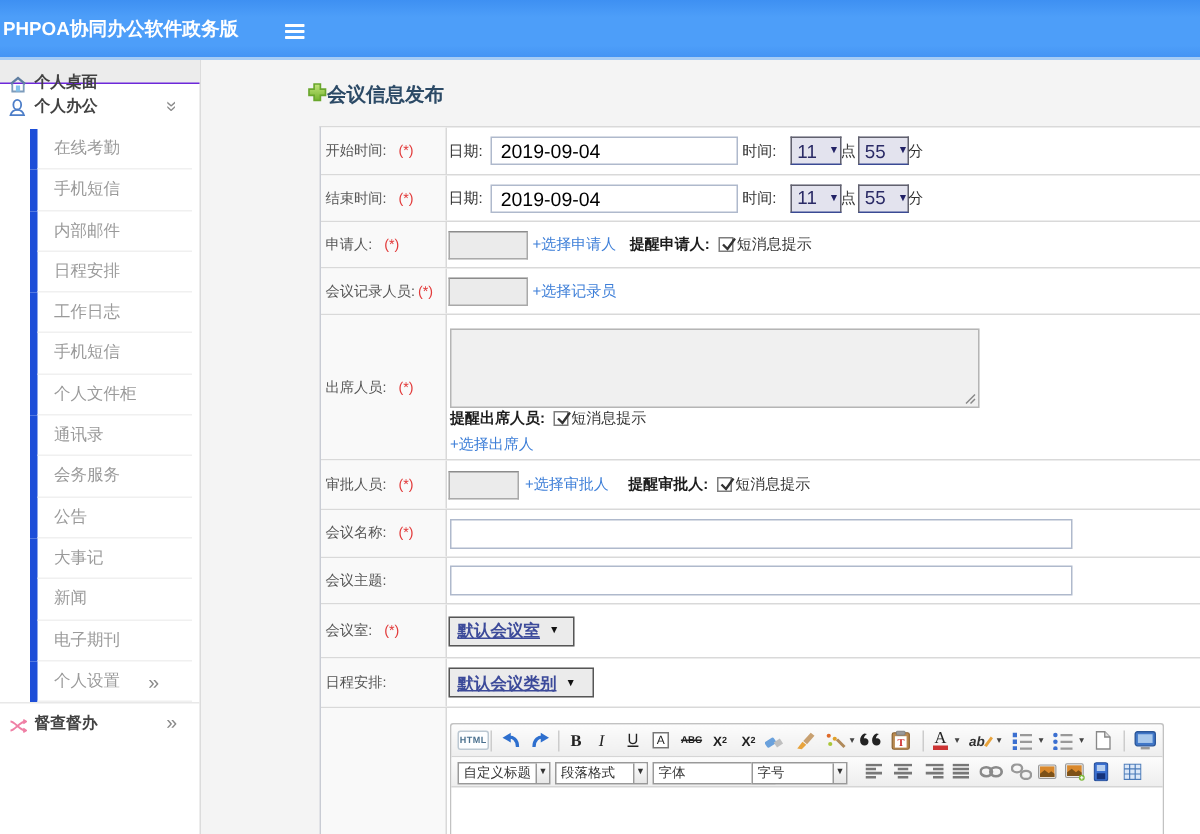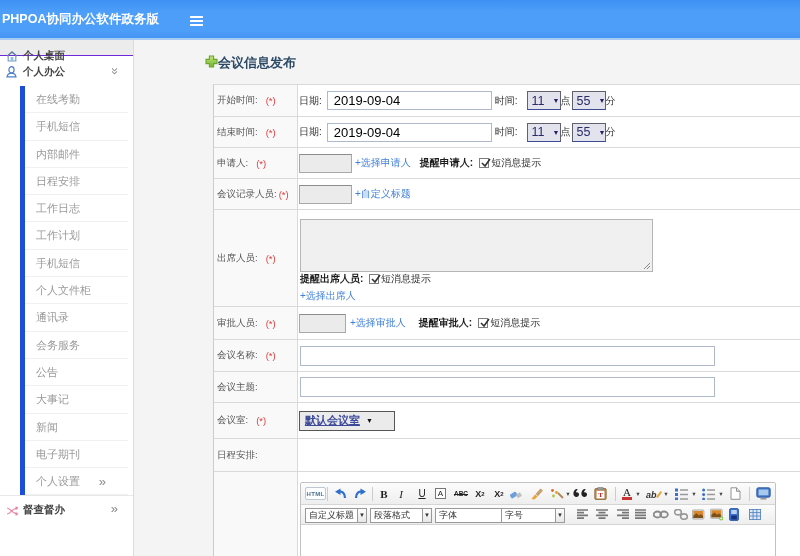--- a/index.html
+++ b/index.html
@@ -83,21 +83,20 @@
       </svg>
     个人办公
     <span class="chev"><span class="chevdown">»</span></span>
   </div>
   <div id="submenu">
     <div class="sub">在线考勤</div>
     <div class="sub">手机短信</div>
     <div class="sub">内部邮件</div>
     <div class="sub">日程安排</div>
     <div class="sub">工作日志</div>
-    <div class="sub">工作计划</div>
     <div class="sub">手机短信</div>
     <div class="sub">个人文件柜</div>
     <div class="sub">通讯录</div>
     <div class="sub">会务服务</div>
     <div class="sub">公告</div>
     <div class="sub">大事记</div>
     <div class="sub">新闻</div>
     <div class="sub">电子期刊</div>
     <div class="sub">个人设置<span class="chev">»</span></div>
   </div>
@@ -148,21 +147,21 @@
             </svg>
           </span>
           <span style="margin-left:2px">短消息提示</span>
       </div>
     </div>
 
     <div class="row" style="height:31px">
       <div class="lab">会议记录人员: <span class="req" style="margin-left:2px">(*)</span></div>
       <div class="fld">
           <span class="grayin"></span>
-          <a class="lnk" style="margin-left:3px">+自定义标题</a>
+          <a class="lnk" style="margin-left:3px">+选择记录员</a>
         </div>
     </div>
 
     <div class="row" style="height:97px">
       <div class="lab">出席人员: <span class="req">(*)</span></div>
       <div class="fld" style="display:block; padding-top:9px;">
         <div style="width:353px; height:53px; background:#f0f0f0; border:1px solid #b5b5b5; margin-left:1px; position:relative;">
           <svg style="position:absolute;right:1px;bottom:1px" width="8" height="8" viewBox="0 0 8 8">
               <path d="M7 1 L1 7 M7 4 L4 7" stroke="#888" stroke-width="1"></path>
             </svg>
@@ -200,29 +199,35 @@
     <div class="row" style="height:31px">
       <div class="lab">会议主题:</div>
       <div class="fld">
           <span class="txtin" style="width:415px;height:20px;margin-left:1px"></span>
         </div>
     </div>
 
     <div class="row" style="height:36px">
       <div class="lab">会议室: <span class="req">(*)</span></div>
       <div class="fld">
-          <span class="dsel" style="width:96px">
+          <span class="dsel" style="width:84px">
             <u>默认会议室</u>
             <span class="tri">▼</span>
           </span>
         </div>
     </div>
 
     <div class="row" style="height:33px">
       <div class="lab">日程安排:</div>
+      <div class="fld">
+          <span class="dsel" style="width:97px">
+            <u>默认会议类别</u>
+            <span class="tri">▼</span>
+          </span>
+        </div>
     </div>
 
     <div class="row" style="height:120px; border-bottom:none;">
       <div class="lab"></div>
       <div class="fld" style="display:block; position:relative;">
         <div id="editor">
           <div id="tb1">
             <span class="ab" style="left:4px;width:21px;height:13px;top:4.5px;font-size:6px;font-weight:bold;color:#4a708e;letter-spacing:0.3px;border:1px solid #bcc8d2;background:#fdfeff;border-radius:2px">HTML</span>
             <span class="vsep" style="left:26px"></span>
             <span class="ab" style="left:33px;width:13px">

